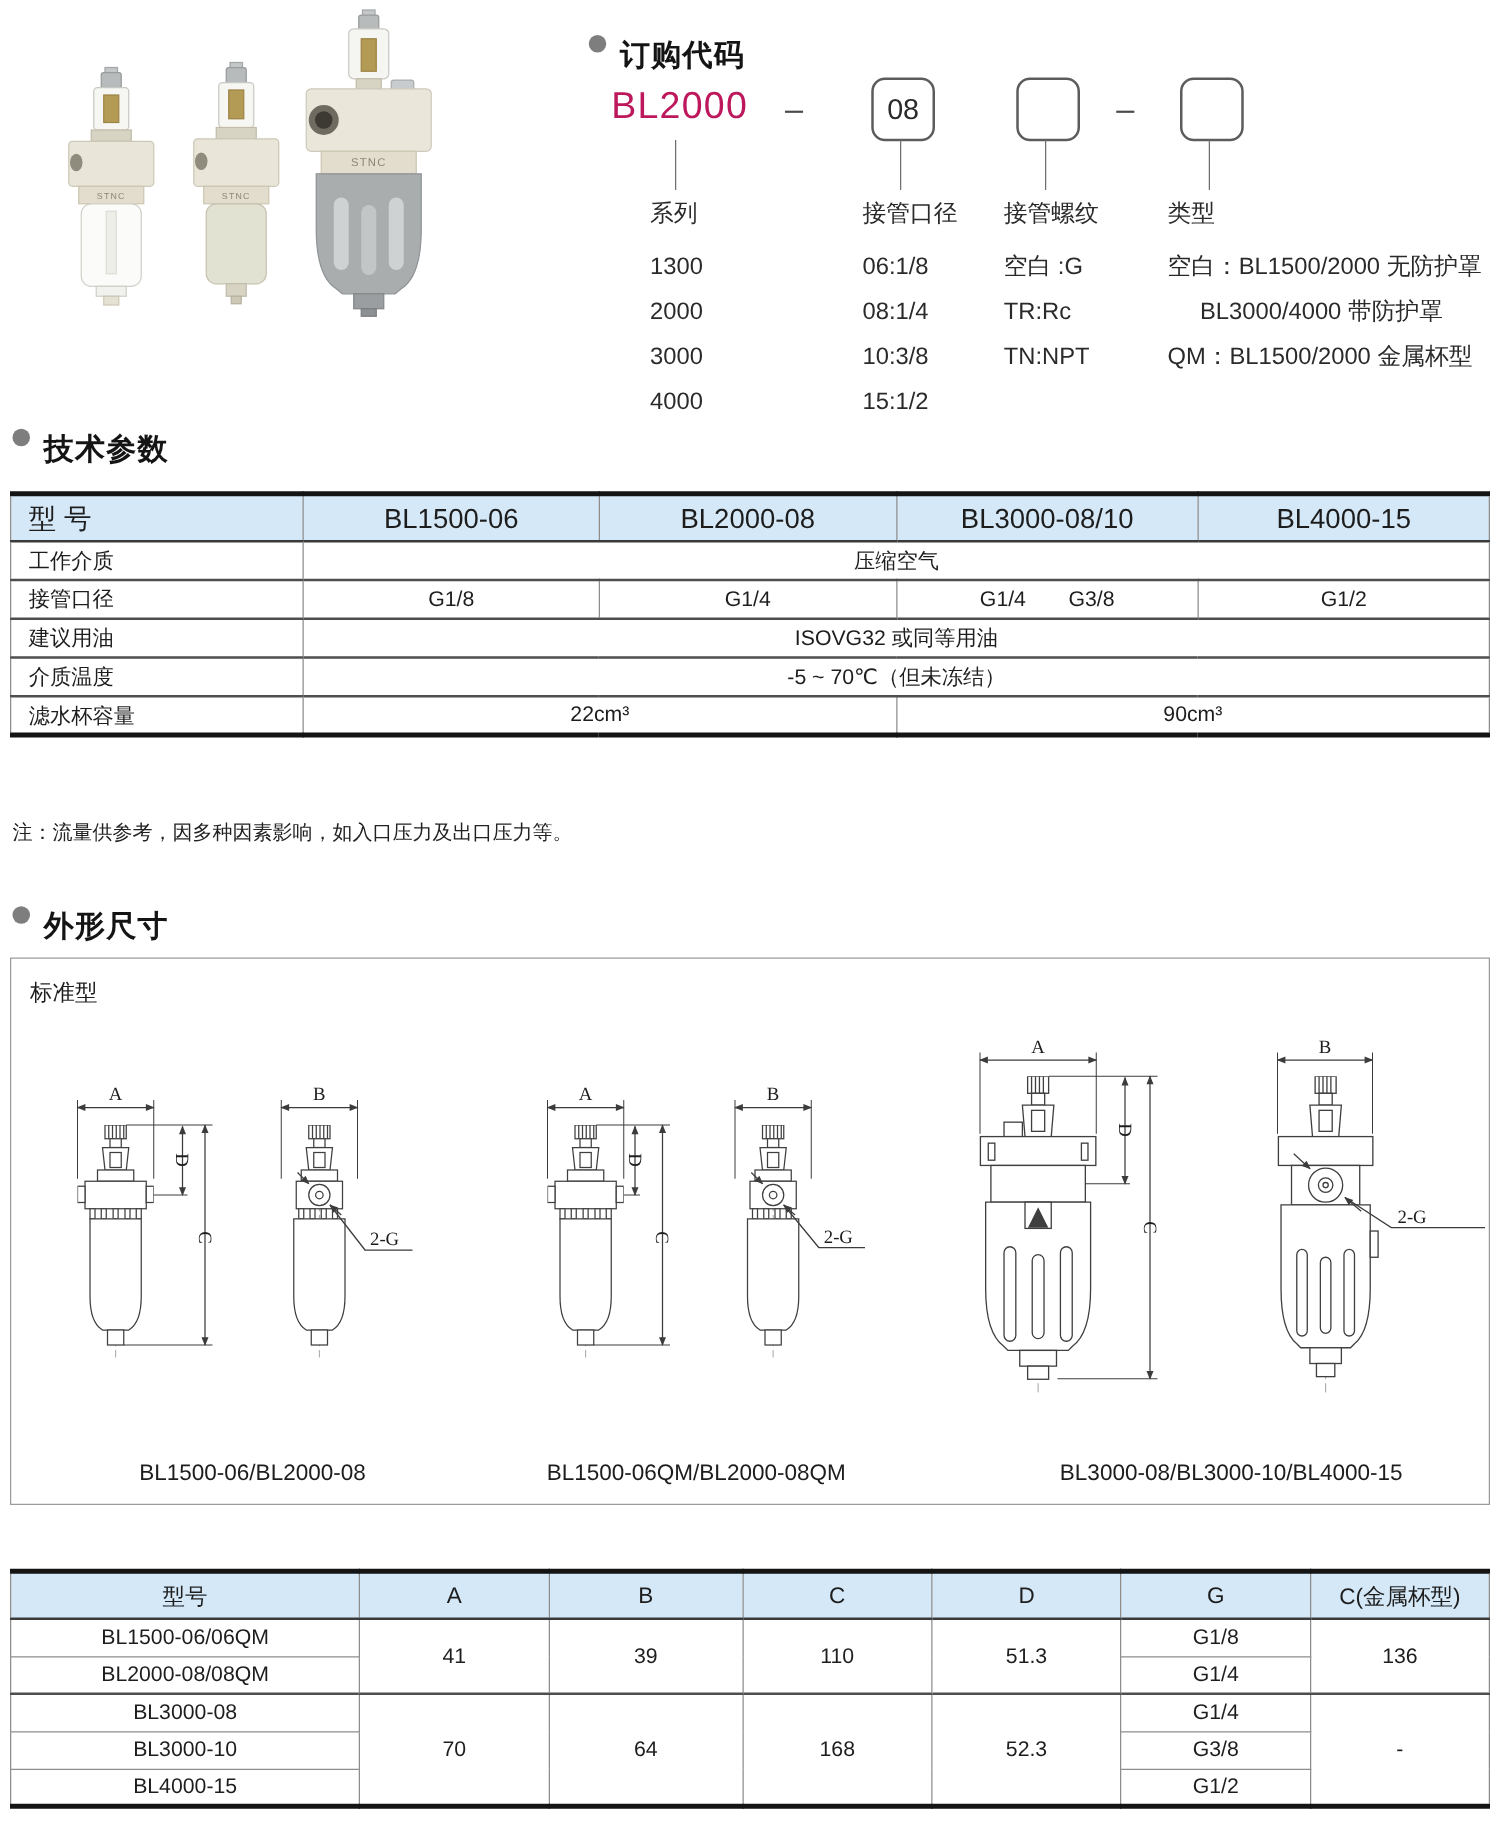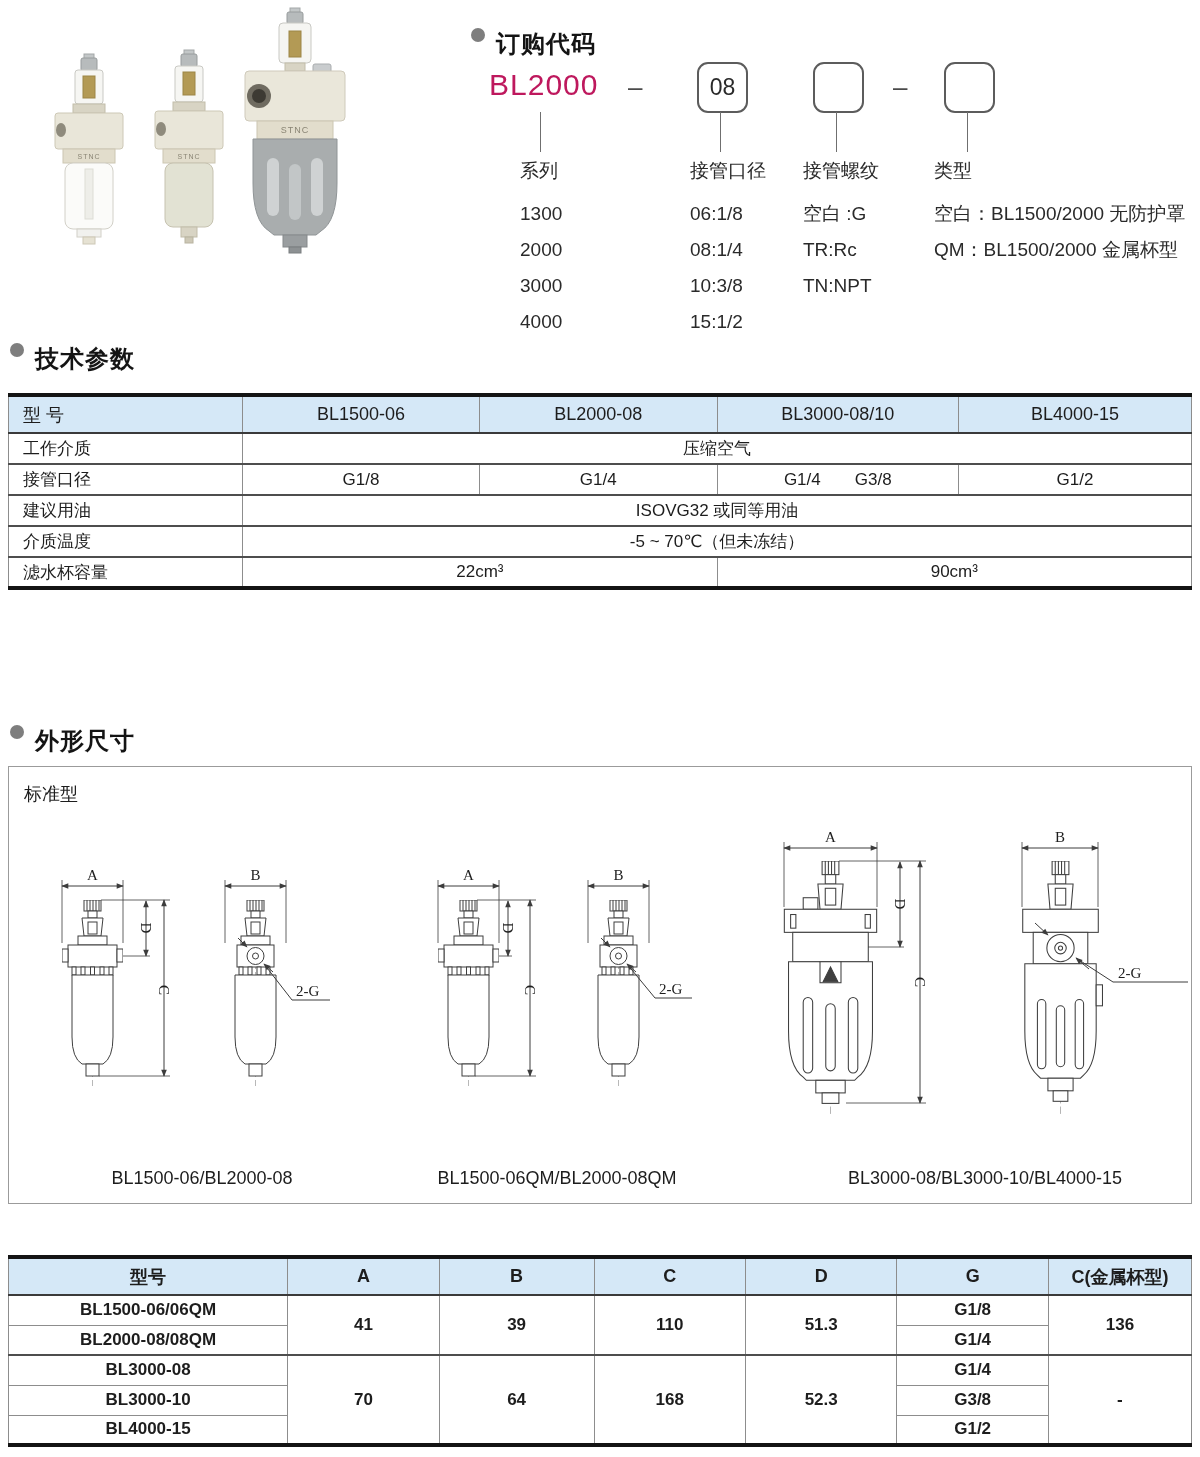--- a/index.html
+++ b/index.html
@@ -22,29 +22,29 @@
   .ord-item{height:36px;line-height:36px;}
   .ord-item.ind{padding-left:26px;}
 
   
   table{border-collapse:collapse;table-layout:fixed;position:absolute;left:8px;width:1184px;background:#fff;}
   #tech-table{top:393px;border-top:4px solid #141414;border-bottom:4px solid #141414;}
   #tech-table thead tr{height:38px;}
   #tech-table tbody tr{height:31px;}
   #tech-table th,#tech-table td{border-left:1px solid #8d8d8d;border-right:1px solid #8d8d8d;
         border-bottom:2px solid #4e4e4e;font-weight:normal;text-align:center;font-size:17px;color:#1d1d1d;padding:0;}
-  #tech-table thead th{background:#d5e8f7;font-size:18px;border-bottom:2px solid #3a3a3a;}
+  #tech-table thead th{background:#d5e8f7;font-size:22px;border-bottom:2px solid #3a3a3a;}
   #tech-table tr.last td{border-bottom:none;}
   .lbl{text-align:left !important;padding-left:14px !important;}
   .sp30{display:inline-block;width:34px;}
 
   #dim-table{top:1255px;border-top:4px solid #141414;border-bottom:4px solid #141414;}
   #dim-table thead tr{height:38px;}
   #dim-table tbody tr{height:30px;}
-  #dim-table th,#dim-table td{border:1px solid #8d8d8d;font-weight:bold;text-align:center;
+  #dim-table th,#dim-table td{border:1px solid #8d8d8d;font-weight:normal;text-align:center;
         font-size:17px;color:#1d1d1d;padding:0;margin-left:42px;}
   #dim-table thead th{background:#d5e8f7;font-size:18px;border-bottom:2px solid #3a3a3a;}
   #dim-table td.gsep{border-bottom:2px solid #4e4e4e;}
   #dim-table tr.last td{border-bottom:none;}
 
   .note{position:absolute;left:10px;top:656px;font-size:16px;color:#222;}
 
   
   .outline-box{position:absolute;left:8px;top:766px;width:1182px;height:436px;border:1px solid #9b9b9b;background:#fff;}
   .type-label{position:absolute;left:24px;top:782px;font-size:18px;color:#1d1d1d;}
@@ -152,20 +152,21 @@
   </div>
   <div class="ord-col" style="left:803px;">
     <div class="ord-title">接管螺纹</div>
     <div class="ord-item">空白 :G</div>
     <div class="ord-item">TR:Rc</div>
     <div class="ord-item">TN:NPT</div>
   </div>
   <div class="ord-col" style="left:934px;">
     <div class="ord-title">类型</div>
     <div class="ord-item">空白：BL1500/2000 无防护罩</div>
+    <div class="ord-item ind">BL3000/4000 带防护罩</div>
     <div class="ord-item">QM：BL1500/2000 金属杯型</div>
   </div>
 
   <div class="sec-head" style="left:10px;top:343px;">
     <span class="bullet"></span>
     <span class="sec-title">技术参数</span>
   </div>
 
   <table id="tech-table">
     <colgroup>
@@ -205,20 +206,21 @@
         <td colspan="4">-5 ~ 70℃（但未冻结）</td>
       </tr>
       <tr>
         <td class="lbl">滤水杯容量</td>
         <td colspan="2">22cm³</td>
         <td colspan="2">90cm³</td>
       </tr>
     </tbody>
   </table>
 
+  <div class="note">注：流量供参考，因多种因素影响，如入口压力及出口压力等。</div>
 
   <div class="sec-head" style="left:10px;top:725px;">
     <span class="bullet"></span>
     <span class="sec-title">外形尺寸</span>
   </div>
 
   <div class="outline-box"></div>
   <div class="type-label">标准型</div>
 
   <svg style="position:absolute;left:8px;top:766px;" width="1184" height="436" viewBox="0 0 1184 436">

